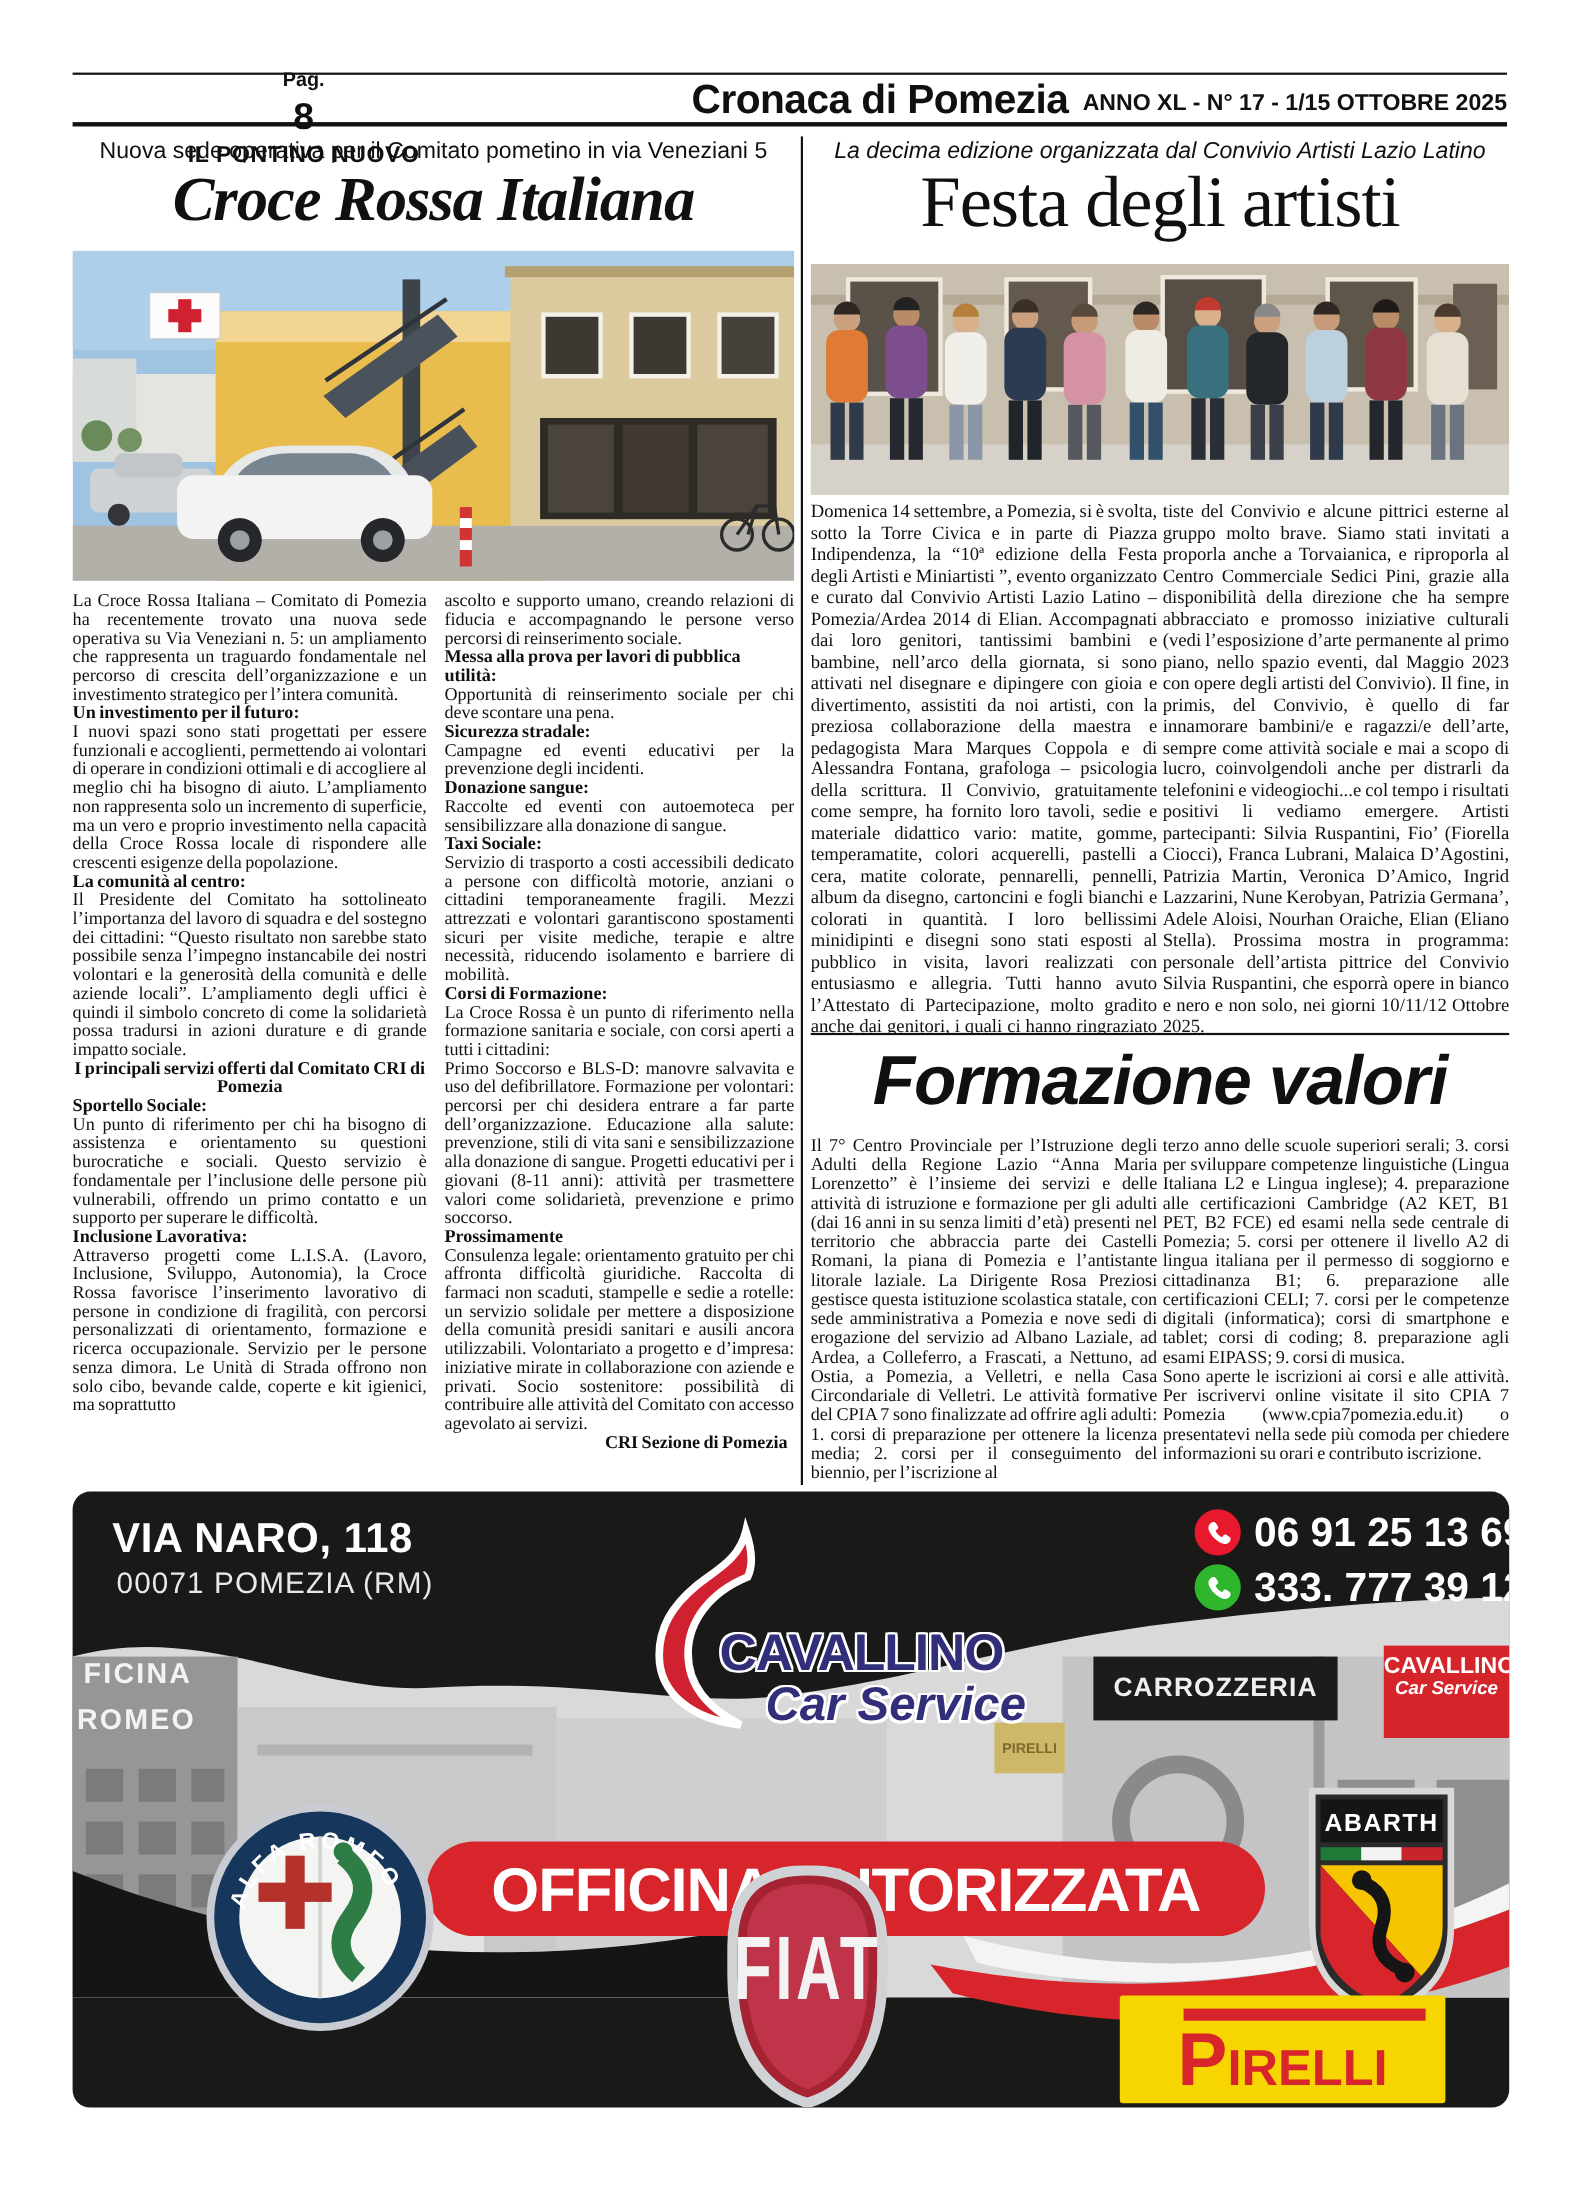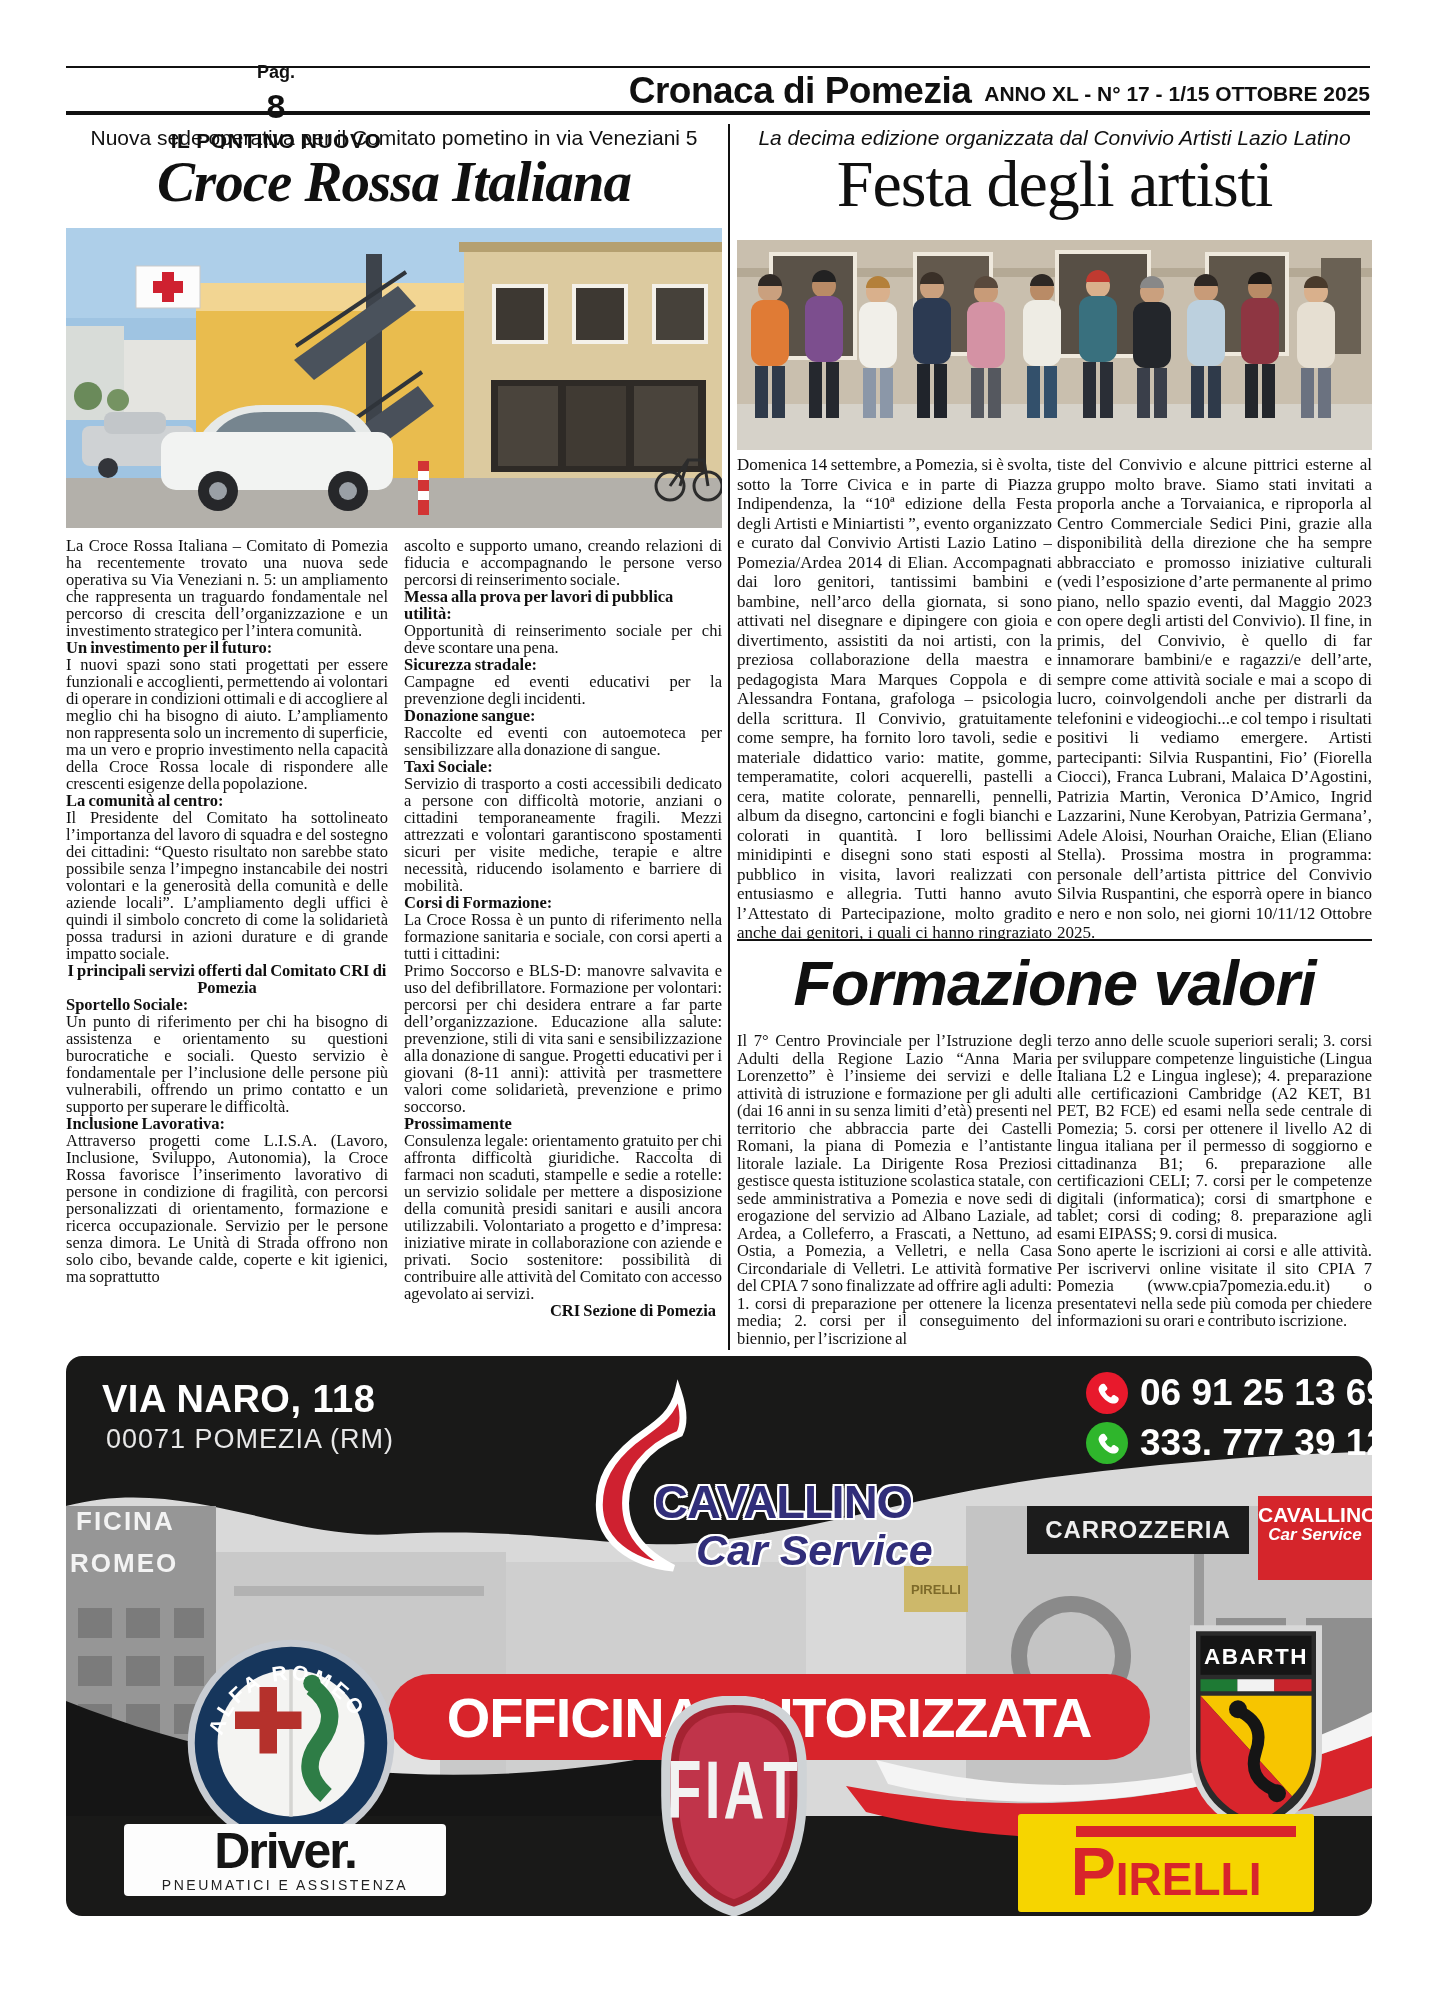--- a/index.html
+++ b/index.html
@@ -299,21 +299,21 @@
       <rect x="838" y="210" width="64" height="46" fill="#cdb86a"></rect>
       <text x="870" y="238" font-family="Liberation Sans, sans-serif" font-size="13" font-weight="bold" fill="#7d6a2a" text-anchor="middle">PIRELLI</text>
       <path d="M0,345 C200,425 420,440 640,390 L640,460 L0,460 Z" fill="#151515"></path>
       <path d="M780,430 C950,462 1120,452 1306,380 L1306,432 C1140,492 960,496 800,456 Z" fill="#d8242b"></path>
       <path d="M810,404 C970,446 1140,438 1306,356 L1306,380 C1120,452 950,460 822,428 Z" fill="#f4f4f4"></path>
     </svg>
 
     <div class="abs bldg-txt" style="left:10px;top:150px;">FICINA</div>
     <div class="abs bldg-txt" style="left:4px;top:192px;">ROMEO</div>
 
-    <div class="abs sign-dark" style="left:928px;top:150px;width:222px;height:48px;margin-left:33px;">CARROZZERIA</div>
+    <div class="abs sign-dark" style="left:928px;top:150px;width:222px;height:58px;">CARROZZERIA</div>
     <div class="abs sign-red" style="left:1192px;top:140px;width:114px;height:76px;">
       <span class="a">CAVALLINO</span>
       <span class="b">Car Service</span>
     </div>
 
     <div class="abs ad-addr1" style="left:36px;top:22px;">VIA NARO, 118</div>
     <div class="abs ad-addr2" style="left:40px;top:68px;">00071 POMEZIA (RM)</div>
 
     <div class="abs" style="left:1020px;top:16px;display:flex;flex-direction:column;gap:8px;">
       <div class="ad-phone-row">
@@ -373,24 +373,20 @@
       <circle cx="38" cy="60" r="6" fill="#151515"></circle>
       <circle cx="64" cy="116" r="6" fill="#151515"></circle>
     </svg>
 
     <svg class="abs" style="left:588px;top:340px;" width="160" height="220" viewBox="0 0 150 210">
       <path d="M75,4 C120,4 140,26 140,70 L140,95 C140,160 112,195 75,206 C38,195 10,160 10,95 L10,70 C10,26 30,4 75,4 Z" fill="#a52332" stroke="#cfd3d6" stroke-width="9"></path>
       <path d="M75,16 C112,16 128,34 128,70 L128,94 C128,152 104,184 75,194 C46,184 22,152 22,94 L22,70 C22,34 38,16 75,16 Z" fill="#c0344a"></path>
       <text x="75" y="112" font-family="Liberation Sans, sans-serif" font-size="54" font-weight="bold" fill="#f2f2f2" text-anchor="middle" letter-spacing="3" transform="scale(1,1.45) translate(0,-32)">FIAT</text>
     </svg>
 
-    <div class="abs driver-box" style="left:58px;top:468px;width:322px;height:72px;">
-      <div class="driver-word">Driver.</div>
-      <div class="driver-sub">PNEUMATICI E ASSISTENZA</div>
-    </div>
 
     <div class="abs pirelli-box" style="left:952px;top:458px;width:296px;height:88px;">
       <div class="pirelli-bar"></div>
       <div class="pirelli-word"><span class="bigP">P</span><span>IRELLI</span></div>
     </div>
 
   </div>
 </div>
 
 </body></html>

